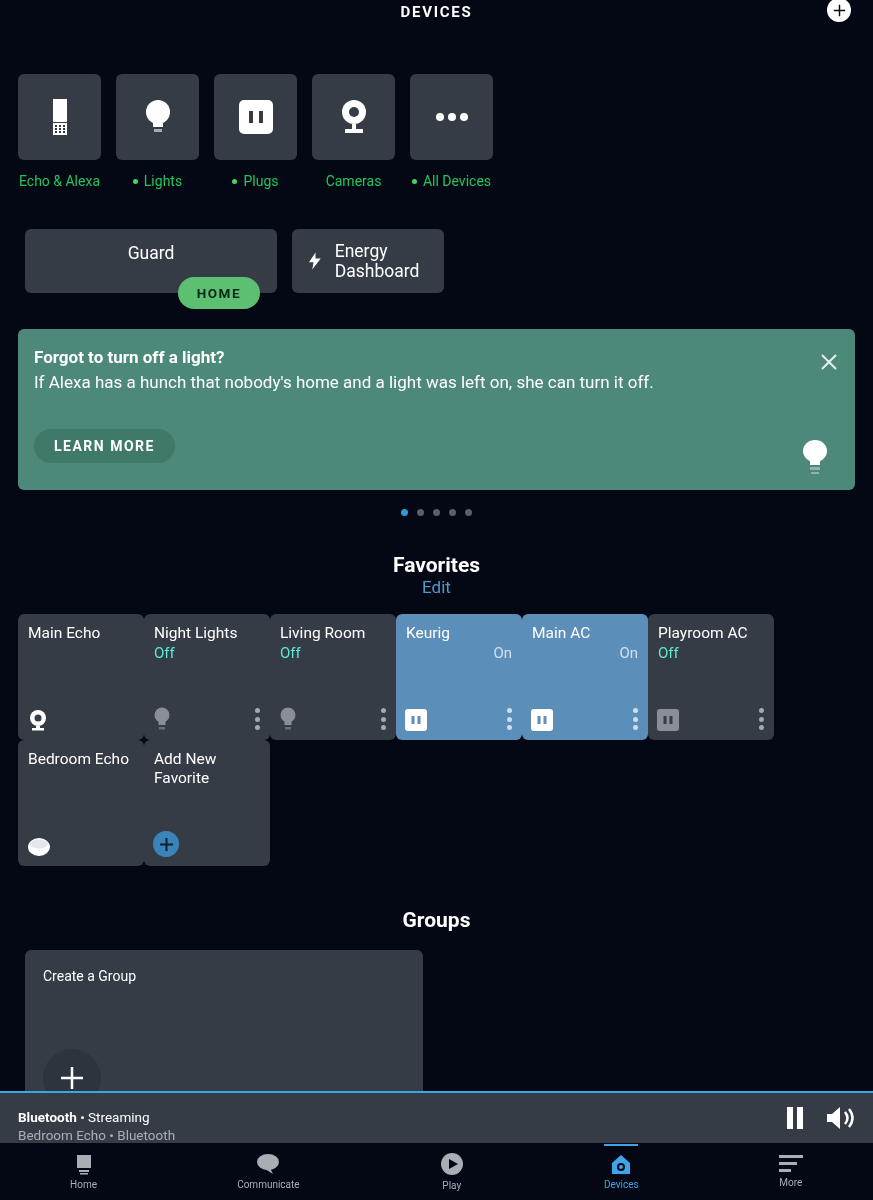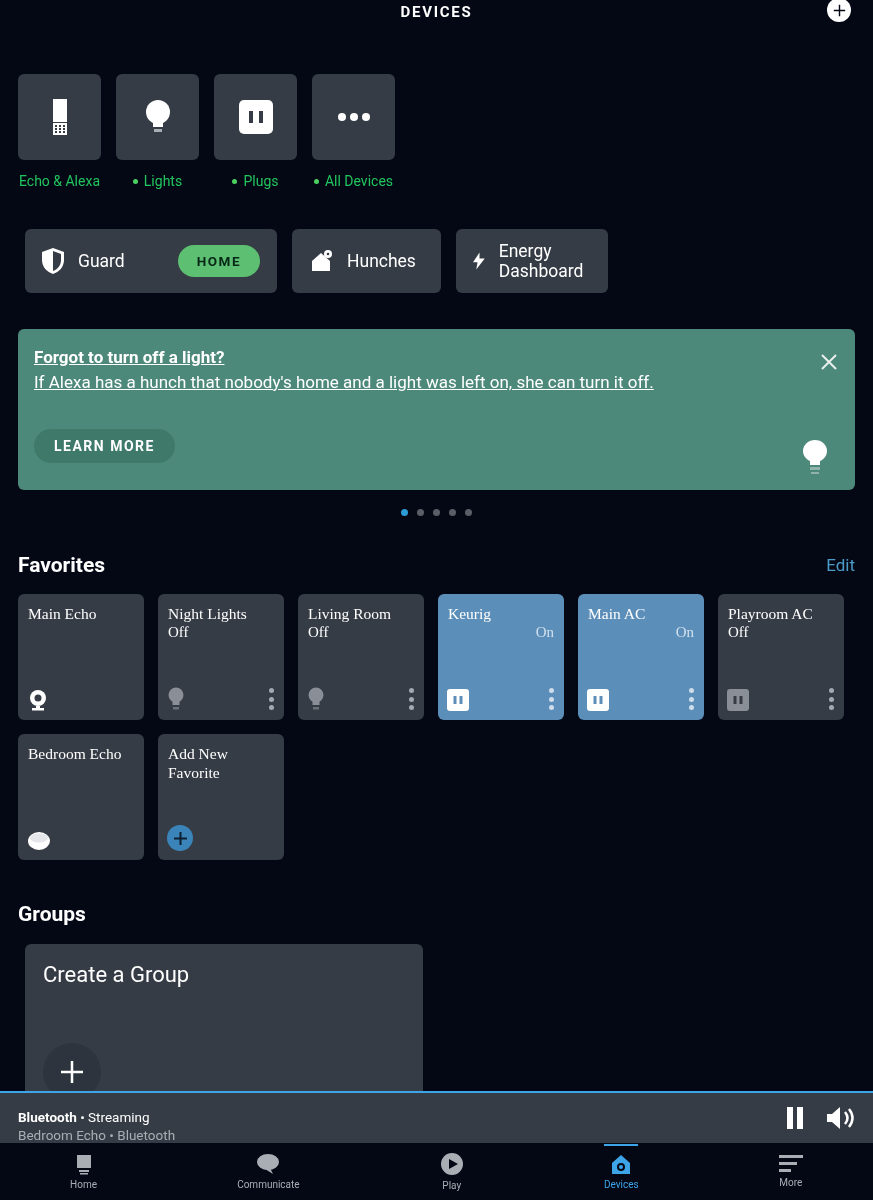--- a/index.html
+++ b/index.html
@@ -75,21 +75,21 @@
 }
 .feature-card {
   background: #363c45;
   border-radius: 6px;
   height: 64px;
   display: flex;
   align-items: center;
   padding: 0 17px;
   gap: 14px;
 }
-.feature-card.guard { width: 252px; }
+.feature-card.guard { width: 252px; flex-direction: column; }
 .feature-card.hunches { width: 149px; }
 .feature-card.energy { width: 152px; }
 .feature-label { font-size: 17.5px; font-weight: 400; }
 .home-badge {
   background: #5cbf71;
   color: #072817;
   font-weight: 700;
   font-size: 13.5px;
   letter-spacing: 1.5px;
   padding: 8px 19px;
@@ -97,21 +97,20 @@
   margin-left: auto;
 }
 
 .hunch-card {
   margin: 36px 18px 0 18px;
   background: #4d897a;
   border-radius: 6px;
   padding: 18px 16px 18px 16px;
   position: relative;
   height: 161px;
-  text-decoration: underline;
 }
 .hunch-title { font-weight: 700; font-size: 17px; }
 .hunch-body { font-size: 17px; margin-top: 5px; }
 .close-hunch {
   position: absolute;
   right: 17px;
   top: 24px;
   width: 18px;
   height: 18px;
 }
@@ -135,44 +134,43 @@
 }
 .dot { width: 7px; height: 7px; border-radius: 50%; background: #5a5e66; }
 .dot.active { background: #2d9bd6; }
 
 .section-header {
   display: flex;
   justify-content: space-between;
   align-items: center;
   padding: 0 18px;
   margin-top: 37px;
+  flex-direction: column;
 }
 .section-title { font-size: 21px; font-weight: 700; }
 .edit-link { color: #4b9cc9; font-size: 17px; }
 
 .favorites-grid {
   display: flex;
   flex-wrap: wrap;
-  gap: 14px;
   padding: 17px 18px 0 18px;
-  font-family: Liberation Serif, serif;
 }
 .fav-tile {
   width: 126px;
   height: 126px;
   background: #363c45;
   border-radius: 6px;
   padding: 10px 10px;
   position: relative;
   display: flex;
   flex-direction: column;
 }
 .fav-tile.on { background: #5b8eb8; }
 .fav-name { font-size: 15.5px; line-height: 1.25; }
-.fav-status { font-size: 15px; color: #ffffff; margin-top: 1px; }
+.fav-status { font-size: 15px; color: #5eead4; margin-top: 1px; }
 .fav-tile.on .fav-status { color: #d2e1ee; text-align: right; }
 .fav-icon { position: absolute; left: 9px; bottom: 9px; }
 .fav-menu { position: absolute; right: 10px; bottom: 10px; display: flex; flex-direction: column; gap: 3.5px; }
 .fav-menu span { width: 5px; height: 5px; background: #a2a9b2; border-radius: 50%; }
 .fav-tile.on .fav-menu span { background: #cfddea; }
 .add-fav-circle {
   width: 26px; height: 26px; background: #3b84b9; border-radius: 50%;
   position: absolute; left: 9px; bottom: 9px;
   display:flex; align-items:center; justify-content:center;
 }
@@ -180,21 +178,21 @@
 .groups-section { margin-top: 42px; }
 .group-card {
   margin: 18px 18px 0 25px;
   background: #363c45;
   border-radius: 6px;
   width: 398px;
   height: 175px;
   padding: 18px;
   position: relative;
 }
-.group-title { font-size: 22px; }
+.group-title { font-size: 14px; }
 .group-plus-circle {
   width: 58px; height: 58px; border-radius: 50%; background: #2e343d;
   position: absolute; left: 18px; bottom: 18px;
   display:flex; align-items:center; justify-content:center;
 }
 
 .now-playing {
   position: absolute;
   left: 0; right: 0;
   bottom: 57px;
@@ -295,20 +293,33 @@
         <rect x="10" y="11" width="4" height="12" fill="#363c45"></rect>
         <rect x="20" y="11" width="4" height="12" fill="#363c45"></rect>
       </svg>
     </div>
     <div class="cat-label-row">
         <span class="green-dot"></span>
         <span>Plugs</span>
       </div>
   </div>
 
+  <div class="cat-item">
+    <div class="cat-tile">
+      <svg class="icon-svg" width="32" height="34" viewBox="0 0 32 34">
+        <circle cx="16" cy="12" r="12" fill="#fff"></circle>
+        <circle cx="16" cy="12" r="5" fill="#363c45"></circle>
+        <rect x="14" y="24" width="4" height="5" fill="#fff"></rect>
+        <rect x="7" y="29" width="18" height="4" fill="#fff"></rect>
+      </svg>
+    </div>
+    <div class="cat-label-row">
+        <span>Cameras</span>
+      </div>
+  </div>
 
   <div class="cat-item">
     <div class="cat-tile">
       <svg class="icon-svg" width="34" height="10" viewBox="0 0 34 10">
         <circle cx="5" cy="5" r="4" fill="#fff"></circle>
           <circle cx="17" cy="5" r="4" fill="#fff"></circle>
           <circle cx="29" cy="5" r="4" fill="#fff"></circle>
       </svg>
     </div>
     <div class="cat-label-row">
@@ -321,28 +332,20 @@
 <div class="feature-row">
   <div class="feature-card guard">
     <svg width="22" height="26" viewBox="0 0 22 26">
       <path fill="#fff" d="M11 0 L22 4 V12 C22 19 17 24 11 26 C5 24 0 19 0 12 V4 Z"></path>
       <path fill="#363c45" d="M11 3 L11 23 C16 21 19 17 19 12 V6 Z"></path>
     </svg>
     <span class="feature-label">Guard</span>
     <span class="home-badge">HOME</span>
   </div>
 
-  <div class="feature-card hunches">
-    <svg width="24" height="24" viewBox="0 0 24 24">
-      <path fill="#fff" d="M3 12 L12 4 L21 12 V22 H3 Z"></path>
-      <circle cx="19" cy="5" r="4" fill="#fff"></circle>
-      <circle cx="19" cy="5" r="1.3" fill="#363c45"></circle>
-    </svg>
-    <span class="feature-label">Hunches</span>
-  </div>
 
   <div class="feature-card energy">
     <svg width="18" height="26" viewBox="0 0 18 26">
       <path fill="#fff" d="M10 0 L0 15 H7 L5 26 L18 9 H10 Z"></path>
     </svg>
     <span class="feature-label" style="line-height:1.15">Energy Dashboard</span>
   </div>
 </div>
 
 <div class="hunch-card">

